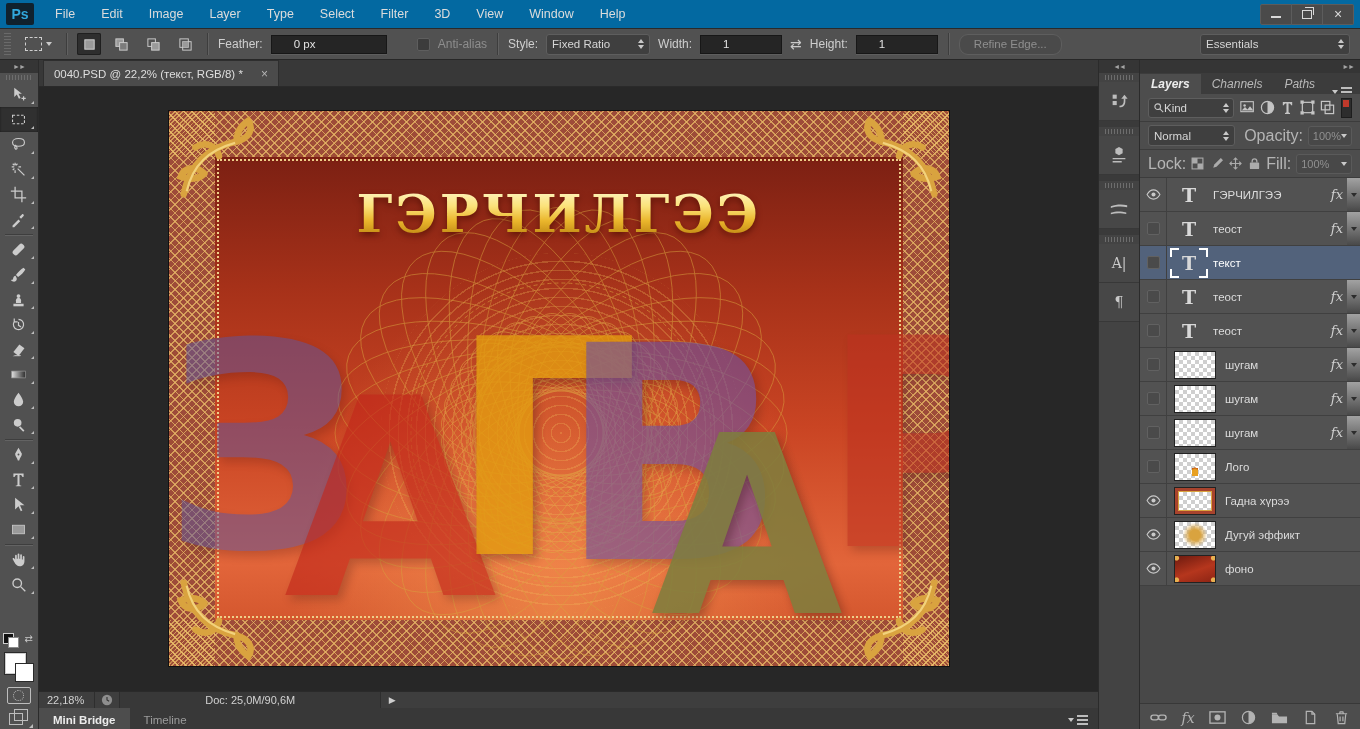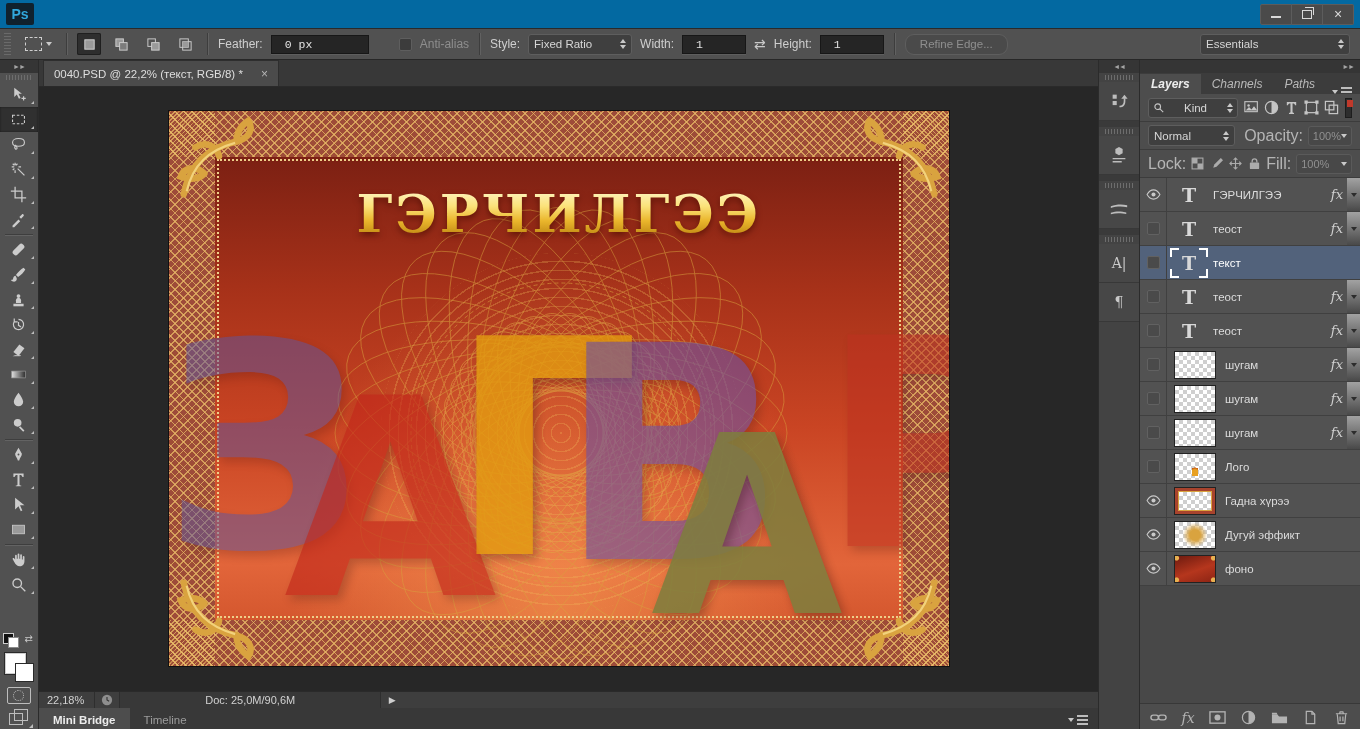--- a/index.html
+++ b/index.html
@@ -29,21 +29,21 @@
   .toolpreset{display:flex;align-items:center;gap:4px;padding:2px 4px;}
   .dashbox{width:15px;height:12px;border:1px dashed #cfcfcf;}
   .tri-down{width:0;height:0;border-left:3.5px solid transparent;border-right:3.5px solid transparent;border-top:4px solid #c9c9c9;}
   .tri-up{width:0;height:0;border-left:3.5px solid transparent;border-right:3.5px solid transparent;border-bottom:4px solid #c9c9c9;}
   .modebtn{width:24px;height:22px;display:flex;align-items:center;justify-content:center;border-radius:2px;}
   .modebtn.active{background:#2e2e2e;box-shadow:inset 0 0 0 1px #1f1f1f;}
   .modebtn svg{width:15px;height:15px;}
   .oplabel{color:#cfcfcf;}
   .oplabel.dim{color:#8e8e8e;}
   .darkinput{background:#252525;border:1px solid #171717;box-shadow:0 1px 0 rgba(255,255,255,.08);
-             color:#e2e2e2;height:17px;font-size:11.5px;padding:0 13px;font-family:Liberation Mono, monospace;}
+             color:#e2e2e2;height:17px;font-size:11.5px;padding:0 22px;font-family:Liberation Sans, sans-serif;}
   .checkbox{width:11px;height:11px;background:#3c3c3c;border:1px solid #5e5e5e;border-radius:2px;display:inline-block;}
   .dropdown{background:#3f3f3f;border:1px solid #5e5e5e;border-radius:3px;height:19px;
             display:flex;align-items:center;padding:0 5px;gap:6px;color:#d6d6d6;font-size:11.5px;}
   .spin{display:flex;flex-direction:column;gap:2px;margin-left:auto;}
   .btn-disabled{background:#4a4a4a;border:1px solid #5e5e5e;border-radius:9px;color:#8f8f8f;
                 height:19px;display:flex;align-items:center;padding:0 14px;font-size:11.5px;}
   .swapicon{color:#c9c9c9;font-size:14px;}
   
   #main{display:flex;height:671px;}
   
@@ -133,21 +133,21 @@
   .sgroupsep{height:6px;background:#3a3a3a;}
   .chars{font-size:14px;color:#c9c9c9;font-family:"DejaVu Serif",serif;}
   
   #dock{width:220px;background:#464646;border-left:1px solid #2b2b2b;display:flex;flex-direction:column;}
   #docktabs{height:21px;background:#3c3c3c;display:flex;align-items:flex-end;}
   .dtab{padding:3px 11px;font-size:12px;color:#b9b9b9;font-style:italic;}
   .dtab.active{background:#4d4d4d;color:#ededed;font-weight:bold;}
   .dockrow{background:#4d4d4d;display:flex;align-items:center;padding:0 8px;gap:5px;}
   #filterrow{height:27px;border-bottom:1px solid #3c3c3c;}
   .kindbox{width:86px;height:18px;background:#3f3f3f;border:1px solid #5e5e5e;border-radius:3px;
-           display:flex;align-items:center;gap:20px;padding:0 4px;font-size:11.5px;}
+           display:flex;align-items:center;gap:0;padding:0 4px;font-size:11.5px;}
   .ficon{width:17px;display:flex;justify-content:center;color:#c5c5c5;}
   .ficon svg{width:15px;height:15px;}
   .fswitch{margin-left:auto;width:10px;height:18px;background:#2d2d2d;border:1px solid #1d1d1d;position:relative;}
   .fswitch::before{content:"";position:absolute;left:1px;top:1px;width:6px;height:7px;background:#c0392b;}
   #blendrow{height:27px;border-bottom:1px solid #3c3c3c;}
   .blenddd{width:116px;}
   .valbox{width:52px;height:18px;background:#484848;border:1px solid #5a5a5a;border-radius:3px;color:#909090;
           display:flex;align-items:center;padding:0 4px;font-size:11px;justify-content:space-between;}
   #lockrow{height:27px;border-bottom:1px solid #3c3c3c;}
   .lockicons{display:flex;gap:6px;color:#ababab;align-items:center;}
@@ -193,20 +193,33 @@
   #dockbottom svg{width:17px;height:15px;}
   #dockbottom .fxb{font-family:"DejaVu Serif",serif;font-style:italic;font-size:14px;color:#b3b3b3;}
 </style>
 </head>
 <body>
 
 <div id="app">
 
   <header id="menubar">
     <div id="pslogo">Ps</div>
+    <nav id="menus">
+        <div class="menu-item">File</div>
+        <div class="menu-item">Edit</div>
+        <div class="menu-item">Image</div>
+        <div class="menu-item">Layer</div>
+        <div class="menu-item">Type</div>
+        <div class="menu-item">Select</div>
+        <div class="menu-item">Filter</div>
+        <div class="menu-item">3D</div>
+        <div class="menu-item">View</div>
+        <div class="menu-item">Window</div>
+        <div class="menu-item">Help</div>
+      </nav>
     <div id="winctrl">
       <div class="winbtn">
           <span class="minbar"></span>
         </div>
       <div class="winbtn">
           <span class="restorebox"></span>
         </div>
       <div class="winbtn" style="font-size:14px;">×</div>
     </div>
   </header>

